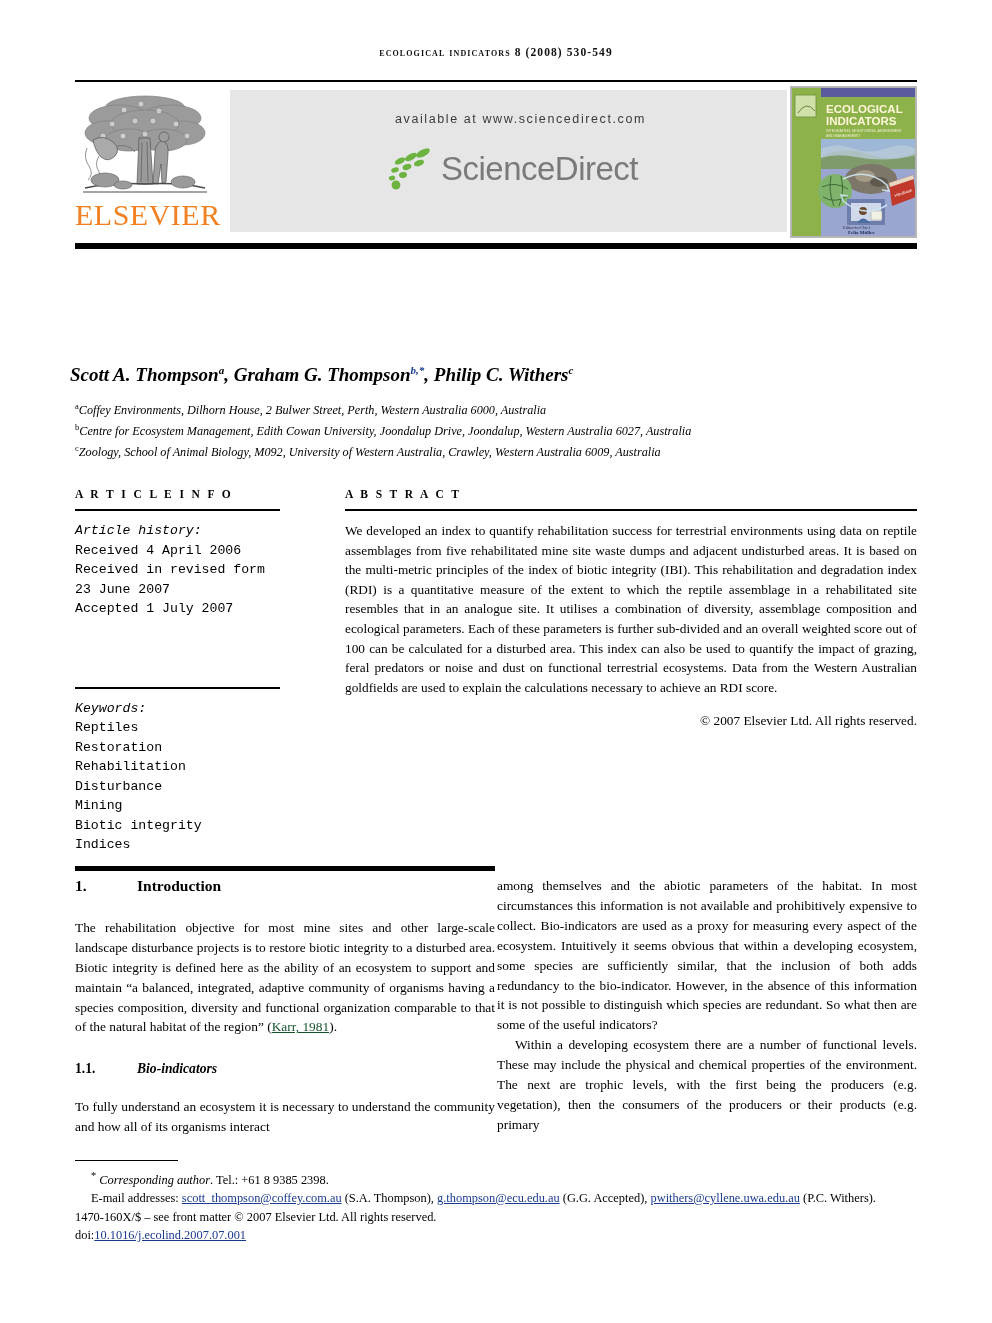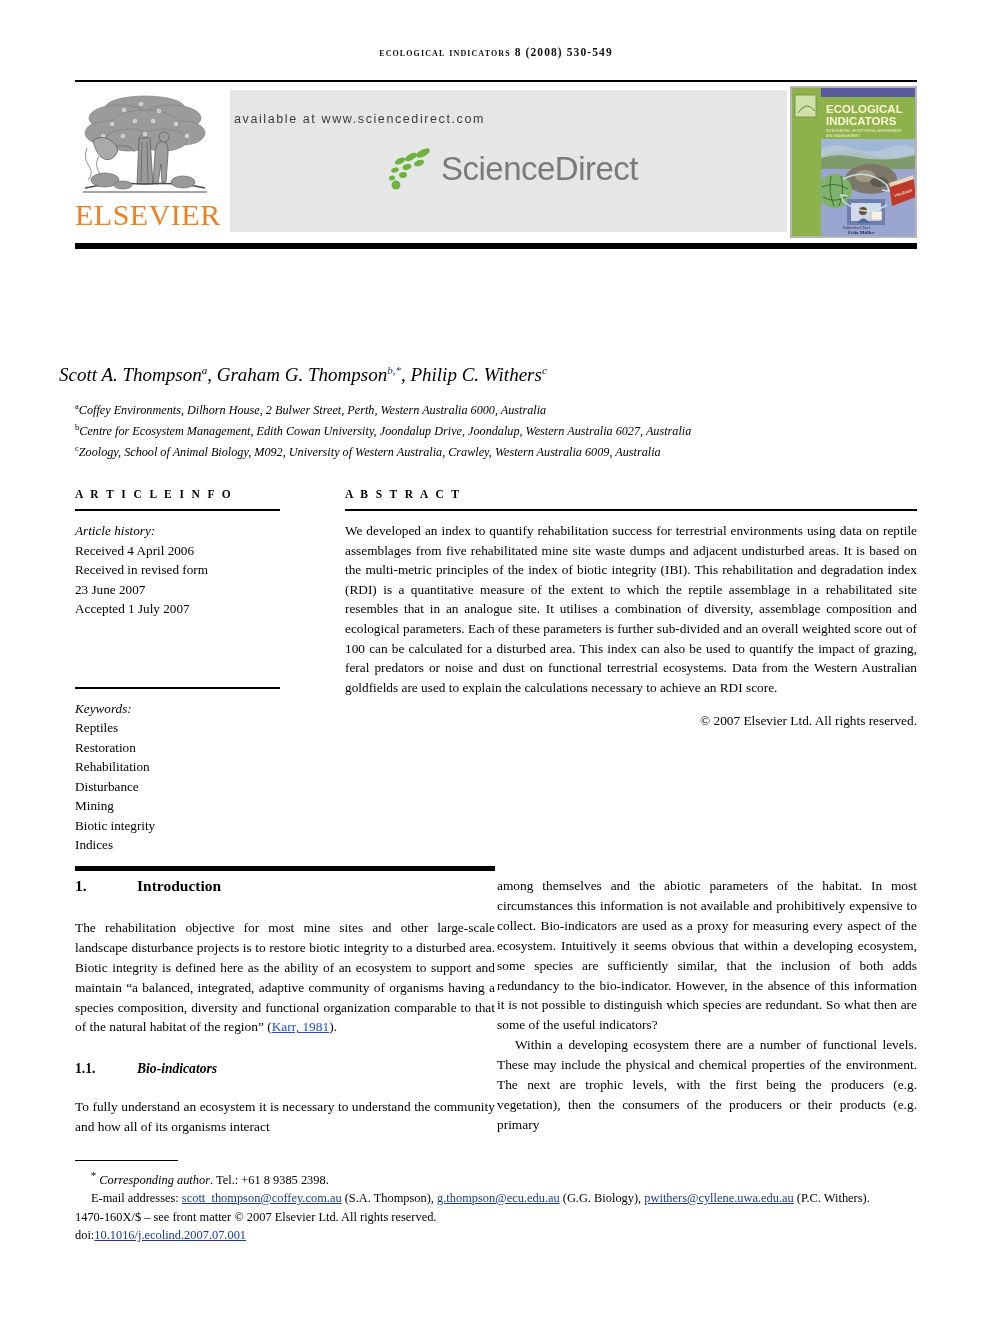--- a/index.html
+++ b/index.html
@@ -84,24 +84,24 @@
   .sd-band {
     position: absolute;
     left: 155px;
     top: 4px;
     width: 557px;
     height: 142px;
     background: #e6e6e6;
   }
   .sd-available {
     position: absolute;
-    left: 4px;
+    left: 12px;
     top: 22px;
     width: 557px;
-    text-align: left;
+    text-align: center;
     font-family: "Liberation Sans", "DejaVu Sans", sans-serif;
     font-size: 12.5px;
     letter-spacing: 1.6px;
     color: #3b3b3b;
   }
   .sd-logo-row {
     position: absolute;
     left: 0;
     top: 52px;
     width: 557px;
@@ -165,26 +165,26 @@
     font-family: "Liberation Serif", "DejaVu Serif", serif;
     font-weight: bold;
     font-size: 27.5px;
     line-height: 36px;
     letter-spacing: -0.1px;
     color: #000;
   }
 
   .authors {
     position: absolute;
-    left: 59px;
+    left: 70px;
     top: 358px;
     width: 845px;
     font-family: "Liberation Serif", "DejaVu Serif", serif;
     font-style: italic;
-    font-weight: normal;
+    font-weight: bold;
     font-size: 19px;
     line-height: 24px;
   }
   .authors sup { font-size: 11px; vertical-align: super; }
   .authors sup.star { color: #1a3a8f; }
 
   .affils {
     position: absolute;
     left: 75px;
     top: 398px;
@@ -212,21 +212,21 @@
   .sec-head {
     font-family: "Liberation Serif", "DejaVu Serif", serif;
     font-weight: bold;
     font-size: 11.5px;
     letter-spacing: 2.4px;
     margin: 0 0 9px 0;
   }
   .hr-sub { height: 2px; background: #000; margin-bottom: 10px; }
 
   .info-block {
-    font-family: Liberation Serif, serif;
+    font-family: Liberation Mono, monospace;
     font-size: 13.2px;
     line-height: 19.5px;
   }
   .info-block .ital { font-style: italic; }
   .info-gap { height: 68px; }
   .hr-sub2 { height: 2px; background: #000; margin: 0 0 10px 0; }
 
   .abstract-body {
     font-family: "Liberation Serif", "DejaVu Serif", serif;
     font-size: 13.3px;
@@ -272,21 +272,21 @@
     font-weight: bold;
     font-style: italic;
     font-size: 13.6px;
     margin: 22px 0 18px 0;
     display: flex;
     align-items: flex-end;
   }
   .h2 .num { width: 62px; font-style: normal; }
   .body-col p { margin: 0; text-align: justify; }
   .body-col p.indent { text-indent: 18px; }
-  .cite { color: #1d4ed8; font-family: Liberation Serif, serif; }
+  .cite { color: #14532d; font-family: Liberation Serif, serif; }
 
   
   .foot-rule {
     position: absolute;
     left: 75px;
     top: 1160px;
     width: 103px;
     height: 1px;
     background: #000;
   }
@@ -522,21 +522,21 @@
   <div class="footnotes">
     <p class="fn-line fn-email">
       <sup>*</sup>
       <span class="fn-corr">Corresponding author</span><span>. Tel.: +61 8 9385 2398.</span>
     </p>
     <p class="fn-line fn-email">
       <span>E-mail addresses:</span>
       <a class="link" href="#">scott_thompson@coffey.com.au</a>
       <span>(S.A. Thompson),</span>
       <a class="link" href="#">g.thompson@ecu.edu.au</a>
-      <span>(G.G. Biology),</span>
+      <span>(G.G. Accepted),</span>
       <a class="link" href="#">pwithers@cyllene.uwa.edu.au</a>
       <span>(P.C. Withers).</span>
     </p>
     <p class="fn-line fn-front">1470-160X/$ – see front matter © 2007 Elsevier Ltd. All rights reserved.</p>
     <p class="fn-line"><span>doi:</span><a class="link" href="#">10.1016/j.ecolind.2007.07.001</a></p>
   </div>
 
 </div>
 
 </body></html>

